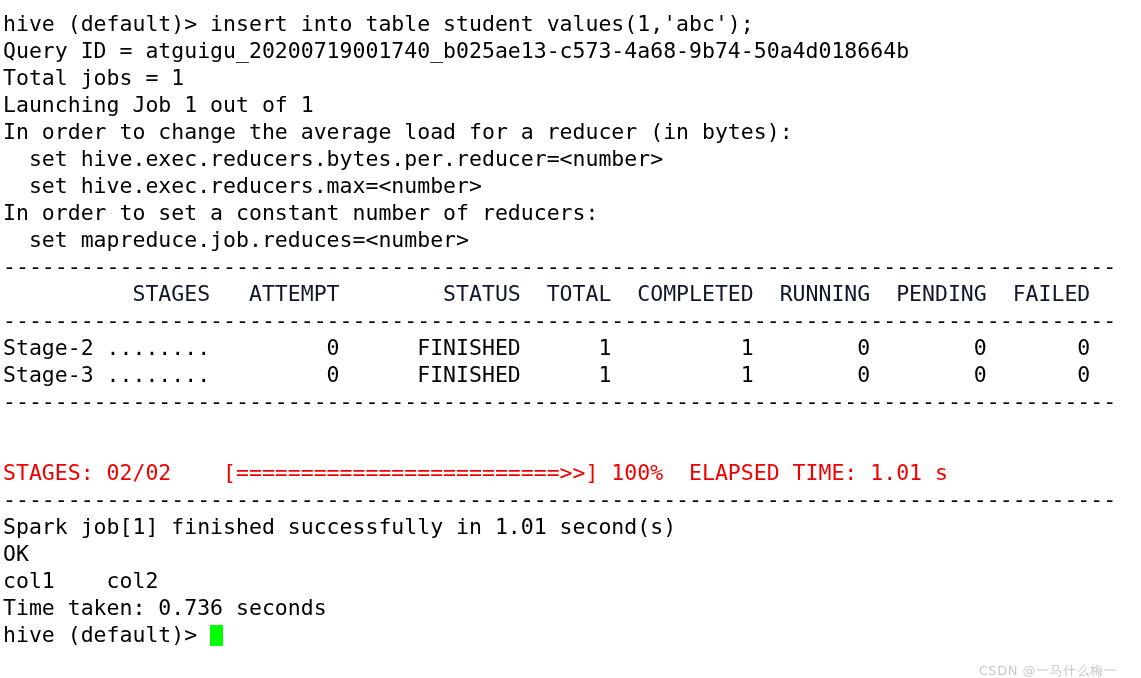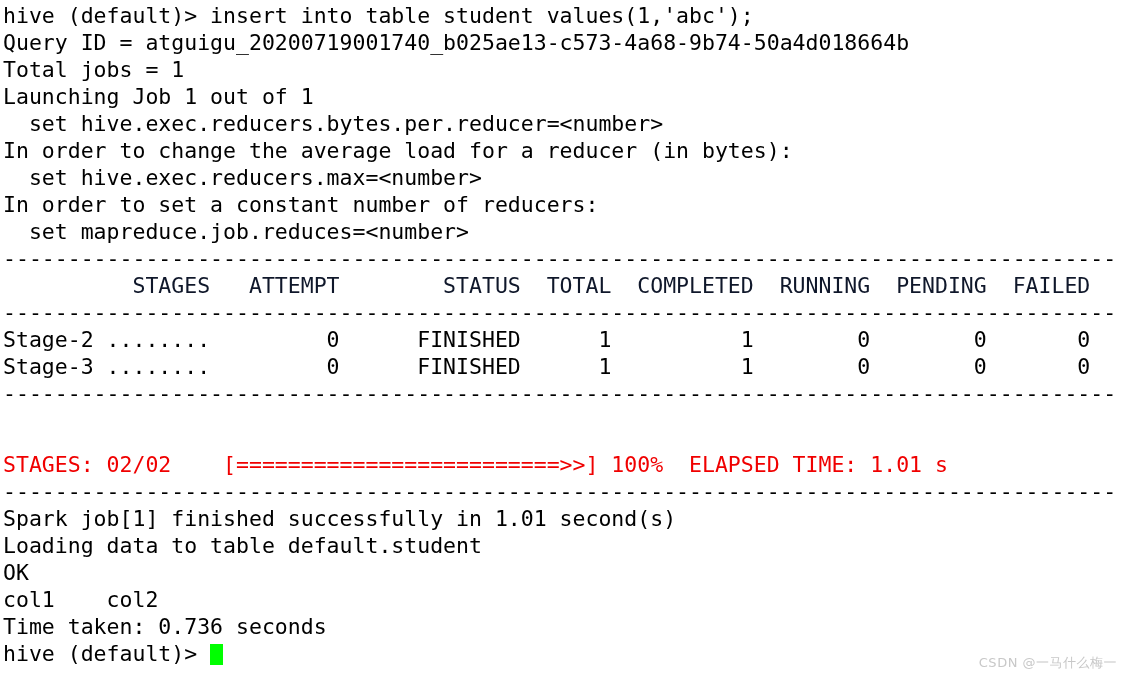--- a/index.html
+++ b/index.html
@@ -25,21 +25,21 @@
     position: relative;
     height: 27px;
     line-height: 27px;
     font-size: 21.5px;
     letter-spacing: 0px;
     color: #000000;
     white-space: pre;
     padding-left: 3px;
     font-family: "DejaVu Sans Mono", "Liberation Mono", monospace;
   }
-  .line:first-child { margin-top: 2px; }
+  .line:first-child { margin-top: 10px; }
   .c-white   { color: #000000; }
   .c-cyan    { color: #0f172a; }
   .c-red     { color: #f00000; margin-top: 44px; }
   .c-dash    { color: #000000; }
   .cursor {
     display: inline-block;
     width: 13px;
     height: 21px;
     background: #00ff00;
     vertical-align: -4px;
@@ -57,37 +57,36 @@
 </style>
 </head>
 <body>
 
 <div id="terminal">
 
   <div class="line c-white">hive (default)&gt; insert into table student values(1,'abc');</div>
   <div class="line c-white">Query ID = atguigu_20200719001740_b025ae13-c573-4a68-9b74-50a4d018664b</div>
   <div class="line c-white">Total jobs = 1</div>
   <div class="line c-white">Launching Job 1 out of 1</div>
+  <div class="line c-white">In order to change the average load for a reducer (in bytes):</div>
   <div class="line c-white">  set hive.exec.reducers.bytes.per.reducer=&lt;number&gt;</div>
-  <div class="line c-white">In order to change the average load for a reducer (in bytes):</div>
   <div class="line c-white">  set hive.exec.reducers.max=&lt;number&gt;</div>
   <div class="line c-white">In order to set a constant number of reducers:</div>
   <div class="line c-white">  set mapreduce.job.reduces=&lt;number&gt;</div>
 
   <div class="line c-dash">--------------------------------------------------------------------------------------</div>
   <div class="line c-cyan">          STAGES   ATTEMPT        STATUS  TOTAL  COMPLETED  RUNNING  PENDING  FAILED</div>
   <div class="line c-dash">--------------------------------------------------------------------------------------</div>
   <div class="line c-white">Stage-2 ........         0      FINISHED      1          1        0        0       0</div>
   <div class="line c-white">Stage-3 ........         0      FINISHED      1          1        0        0       0</div>
   <div class="line c-dash">--------------------------------------------------------------------------------------</div>
   <div class="line c-red">STAGES: 02/02    [=========================&gt;&gt;] 100%  ELAPSED TIME: 1.01 s</div>
   <div class="line c-dash">--------------------------------------------------------------------------------------</div>
 
   <div class="line c-white">Spark job[1] finished successfully in 1.01 second(s)</div>
-  <div class="line c-white">Loading data to table default.student</div>
   <div class="line c-white">OK</div>
   <div class="line c-white">col1    col2</div>
   <div class="line c-white">Time taken: 0.736 seconds</div>
 
   <div class="line c-white"><span>hive (default)&gt; </span><span class="cursor"></span></div>
 
   <div class="watermark">CSDN @一马什么梅一</div>
 
 </div>
 

